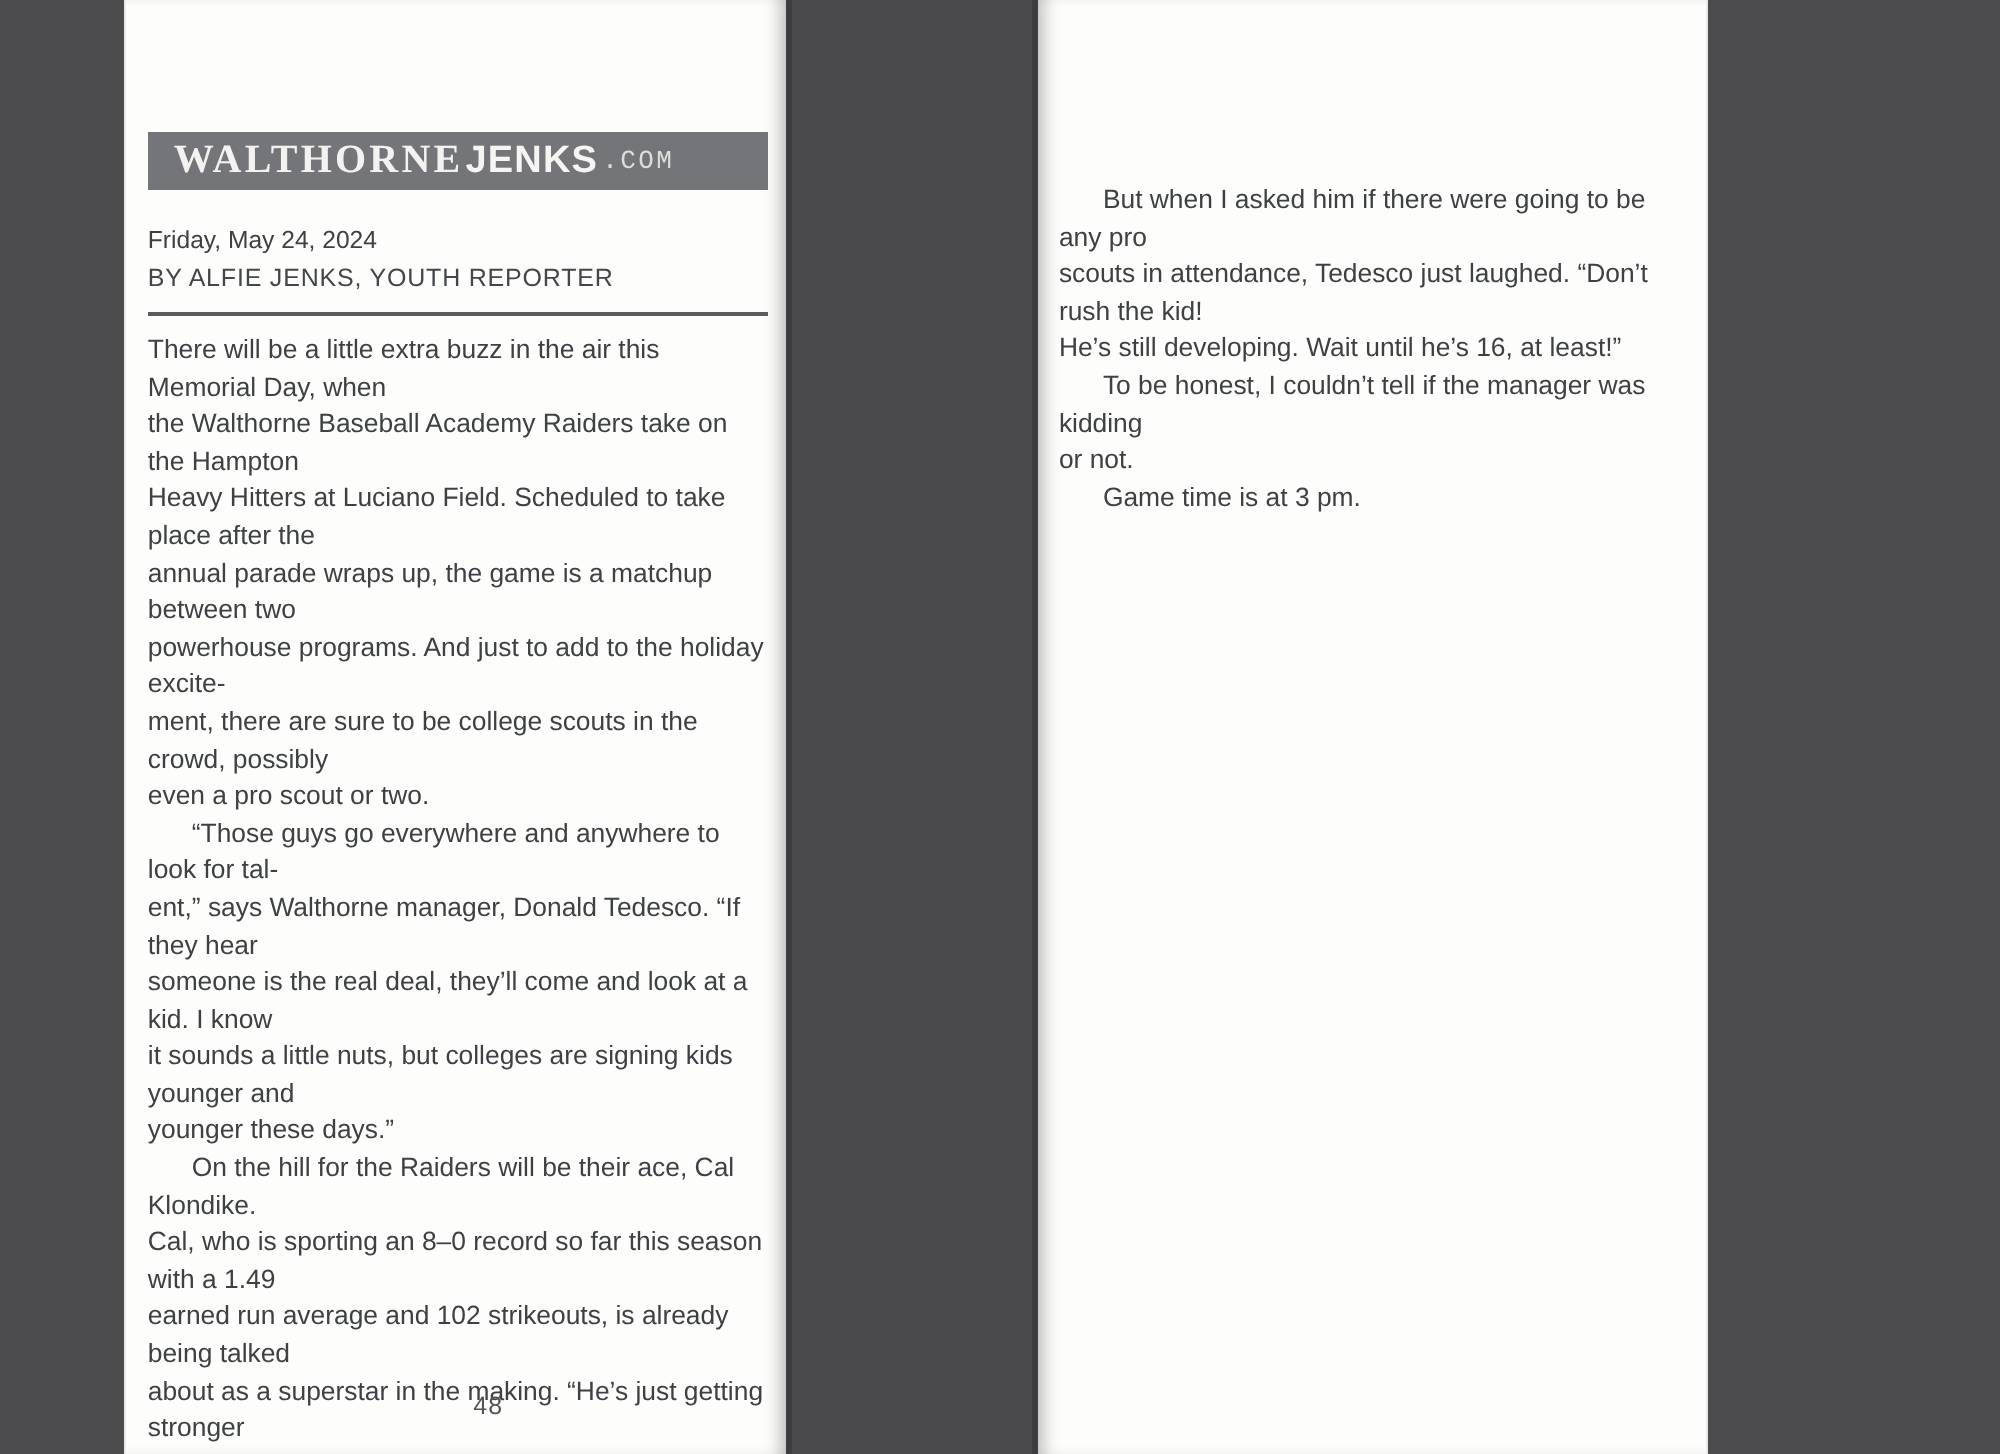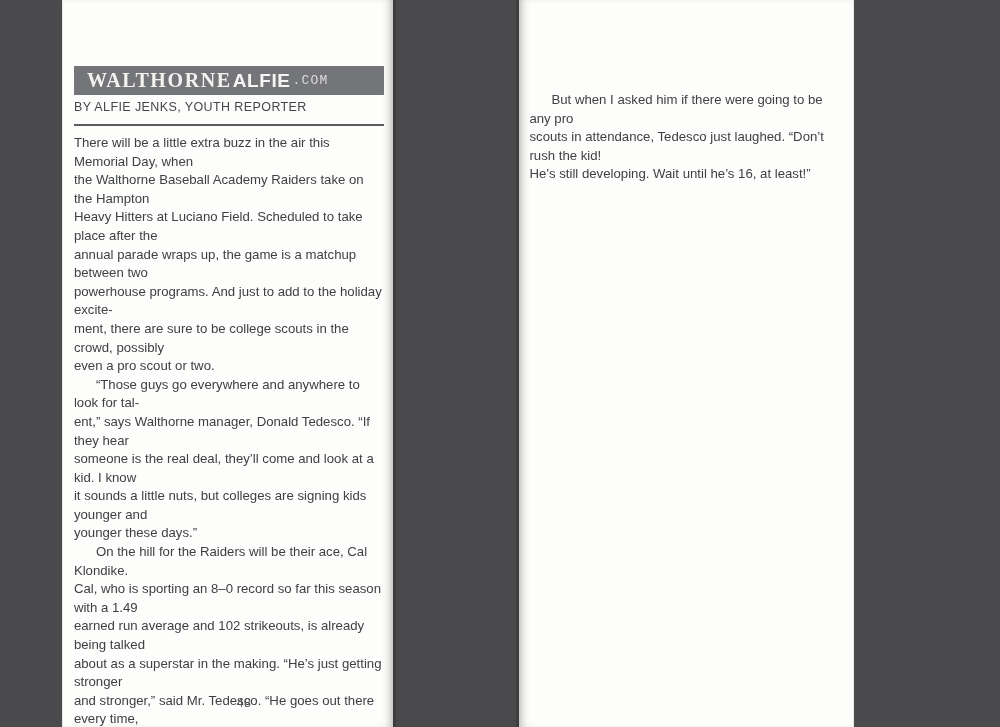--- a/index.html
+++ b/index.html
@@ -129,24 +129,25 @@
 </head>
 <body>
 
 <div class="spread">
 
   <div class="edge-spacer left"></div>
 
   <div class="page left">
     <div class="banner">
       <span class="brand-serif">WALTHORNE</span>
-      <span class="brand-bold">ALFIE</span>
+      <span class="brand-bold">JENKS</span>
       <span class="brand-suffix">.COM</span>
     </div>
 
+    <div class="date-line">Friday, May 24, 2024</div>
     <div class="byline">BY ALFIE JENKS, YOUTH REPORTER</div>
     <hr class="rule">
 
     <p class="body-par first">There will be a little extra buzz in the air this Memorial Day, when
 the Walthorne Baseball Academy Raiders take on the Hampton
 Heavy Hitters at Luciano Field. Scheduled to take place after the
 annual parade wraps up, the game is a matchup between two
 powerhouse programs. And just to add to the holiday excite-
 ment, there are sure to be college scouts in the crowd, possibly
 even a pro scout or two.</p>
@@ -169,18 +170,21 @@
 
     <div class="pagenum">48</div>
   </div>
 
   <div class="gutter"></div>
 
   <div class="page right">
     <p class="body-par indent">But when I asked him if there were going to be any pro
 scouts in attendance, Tedesco just laughed. “Don’t rush the kid!
 He’s still developing. Wait until he’s 16, at least!”</p>
+    <p class="body-par indent">To be honest, I couldn’t tell if the manager was kidding
+or not.</p>
+    <p class="body-par indent">Game time is at 3 pm.</p>
 
   </div>
 
   <div class="edge-spacer right"></div>
 
 </div>
 
 </body></html>

